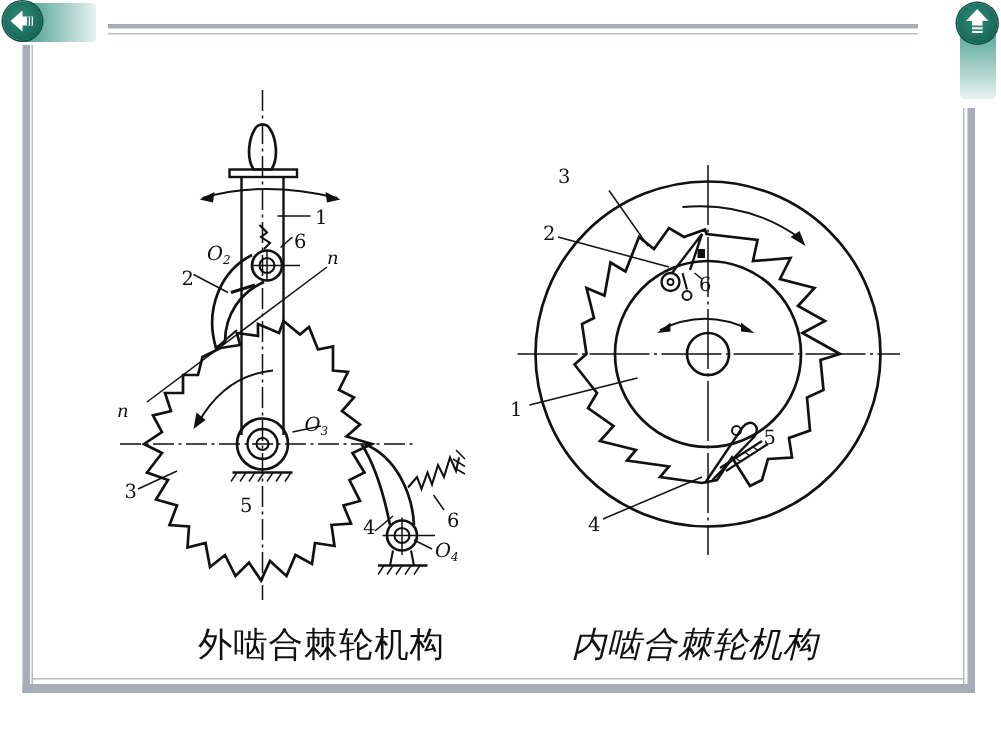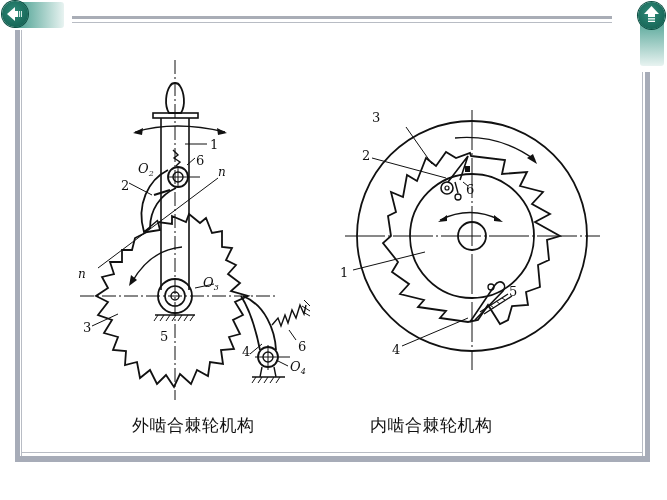--- a/index.html
+++ b/index.html
@@ -12,23 +12,23 @@
   .right-rule2{position:absolute;left:642px;top:72px;width:1px;height:386px;background:#b8bcc4;}
   .bottom-rule{position:absolute;left:15px;top:456px;width:635px;height:6px;background:#a7acb8;}
   .bottom-rule2{position:absolute;left:21px;top:452px;width:622px;height:1px;background:#b8bcc4;}
   .nav-back{position:absolute;left:0;top:0;width:66px;height:30px;cursor:pointer;}
   .nav-back .tail{position:absolute;left:14px;top:2px;width:50px;height:26px;background:linear-gradient(to right,#3f9a8a,#e8f3f1);border-radius:0 3px 3px 0;}
   .nav-back .circle{position:absolute;left:2px;top:1px;width:26px;height:26px;border-radius:50%;background:radial-gradient(circle at 45% 40%,#2f8a78,#0f5a4c);box-shadow:0 0 0 1px #0d4e42;}
   .nav-home{position:absolute;left:638px;top:2px;width:28px;height:64px;cursor:pointer;}
   .nav-home .tail{position:absolute;left:2px;top:12px;width:24px;height:52px;background:linear-gradient(to bottom,#3f9a8a,#e8f3f1);border-radius:0 0 3px 3px;}
   .nav-home .circle{position:absolute;left:0;top:0;width:27px;height:27px;border-radius:50%;background:radial-gradient(circle at 45% 40%,#2f8a78,#0f5a4c);box-shadow:0 0 0 1px #0d4e42;}
   .diagram{position:absolute;left:0;top:0;}
-  .caption{position:absolute;top:414px;font-family:"DejaVu Sans",sans-serif;font-size:17px;color:#111;letter-spacing:0.5px;}
+  .caption{position:absolute;top:414px;font-family:"DejaVu Sans",sans-serif;font-size:23px;color:#111;letter-spacing:0.5px;}
   .cap-left{left:132px;}
-  .cap-right{left:370px;}
+  .cap-right{left:381px;font-style:italic;}
   svg text{font-family:"DejaVu Serif",serif;fill:#111;}
 </style>
 </head>
 <body>
 
 <div class="top-rule"></div>
 <div class="top-rule2"></div>
 <div class="left-rule"></div>
 <div class="left-rule2"></div>
 <div class="right-rule"></div>

